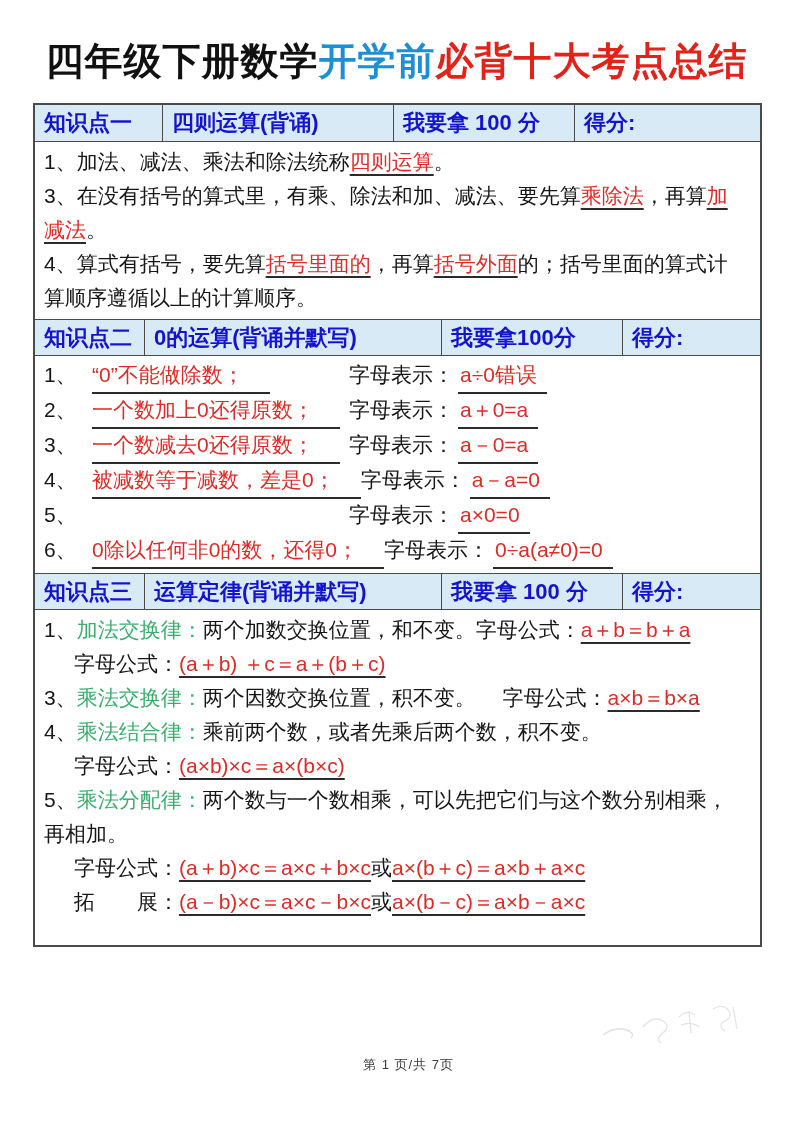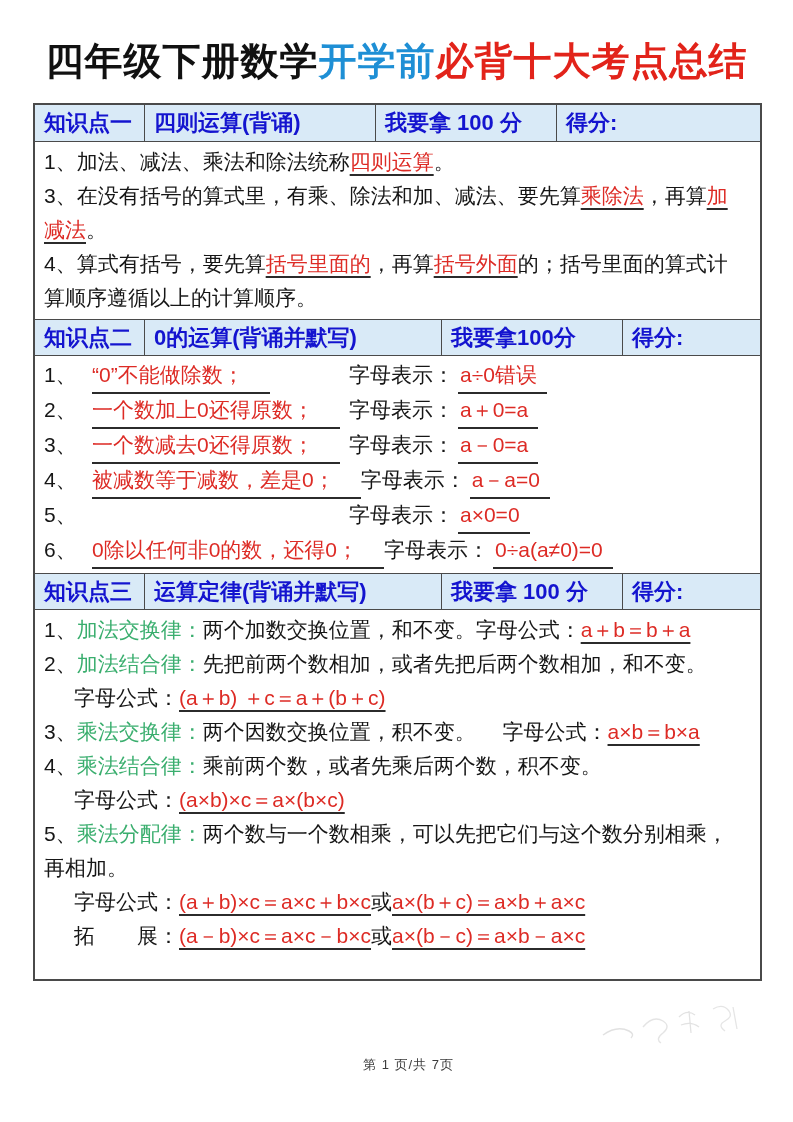--- a/index.html
+++ b/index.html
@@ -41,21 +41,21 @@
   
   .sec-header{
     display:flex;background:var(--hbg);
     border-bottom:1px solid var(--line);
     color:var(--hblue);font-weight:bold;font-size:22px;
     height:37px;line-height:35px;white-space:nowrap;
   }
   .sec-header:not(:first-child){border-top:1px solid var(--line);justify-content:space-between;}
   .hc{padding-left:9px;overflow:hidden;}
   .hc:not(:last-child){border-right:1px solid var(--line);}
-  .s1 .hc1{width:110px;} .s1 .hc2{width:231px;} .s1 .hc3{width:181px;} .s1 .hc4{flex:1;}
+  .s1 .hc1{width:128px;} .s1 .hc2{width:231px;} .s1 .hc3{width:181px;} .s1 .hc4{flex:1;}
   .s23 .hc1{width:110px;} .s23 .hc2{width:297px;} .s23 .hc3{width:181px;} .s23 .hc4{flex:1;}
 
   
   .sec-body{padding:3px 13px 4px 9px;font-size:21px;}
   .para{line-height:34px;}
   .para.indent{padding-left:30px;}
   #sec3-body{padding-bottom:26px;}
 
   .seg{white-space:pre-wrap;}
   .c-k{color:var(--ink);}
@@ -177,21 +177,20 @@
 
     <div class="sec-header s23">
       <div class="hc hc1">知识点三</div>
       <div class="hc hc2">运算定律(背诵并默写)</div>
       <div class="hc hc3">我要拿 100 分</div>
       <div class="hc hc4">得分:</div>
     </div>
 
     <div class="sec-body" id="sec3-body">
         <div class="para"><span class="seg c-k">1、</span><span class="seg c-g">加法交换律：</span><span class="seg c-k">两个加数交换位置，和不变。字母公式：</span><span class="seg c-ru">a＋b＝b＋a</span></div>
-        <div class="para"><span class="seg c-k">2、</span><span class="seg c-g">加法结合律：</span><span class="seg c-k">先把前两个数相加，或者先把后两个数相加，和不变。</span></div>
         <div class="para indent"><span class="seg c-k">字母公式：</span><span class="seg c-ru">(a＋b) ＋c＝a＋(b＋c)</span></div>
         <div class="para"><span class="seg c-k">3、</span><span class="seg c-g">乘法交换律：</span><span class="seg c-k">两个因数交换位置，积不变。　 字母公式：</span><span class="seg c-ru">a×b＝b×a</span></div>
         <div class="para"><span class="seg c-k">4、</span><span class="seg c-g">乘法结合律：</span><span class="seg c-k">乘前两个数，或者先乘后两个数，积不变。</span></div>
         <div class="para indent"><span class="seg c-k">字母公式：</span><span class="seg c-ru">(a×b)×c＝a×(b×c)</span></div>
         <div class="para"><span class="seg c-k">5、</span><span class="seg c-g">乘法分配律：</span><span class="seg c-k">两个数与一个数相乘，可以先把它们与这个数分别相乘，再相加。</span></div>
         <div class="para indent"><span class="seg c-k">字母公式：</span><span class="seg c-ru">(a＋b)×c＝a×c＋b×c</span><span class="seg c-k">或</span><span class="seg c-ru">a×(b＋c)＝a×b＋a×c</span></div>
         <div class="para indent"><span class="seg c-k">拓　　展：</span><span class="seg c-ru">(a－b)×c＝a×c－b×c</span><span class="seg c-k">或</span><span class="seg c-ru">a×(b－c)＝a×b－a×c</span></div>
       </div>
 
   </div>

